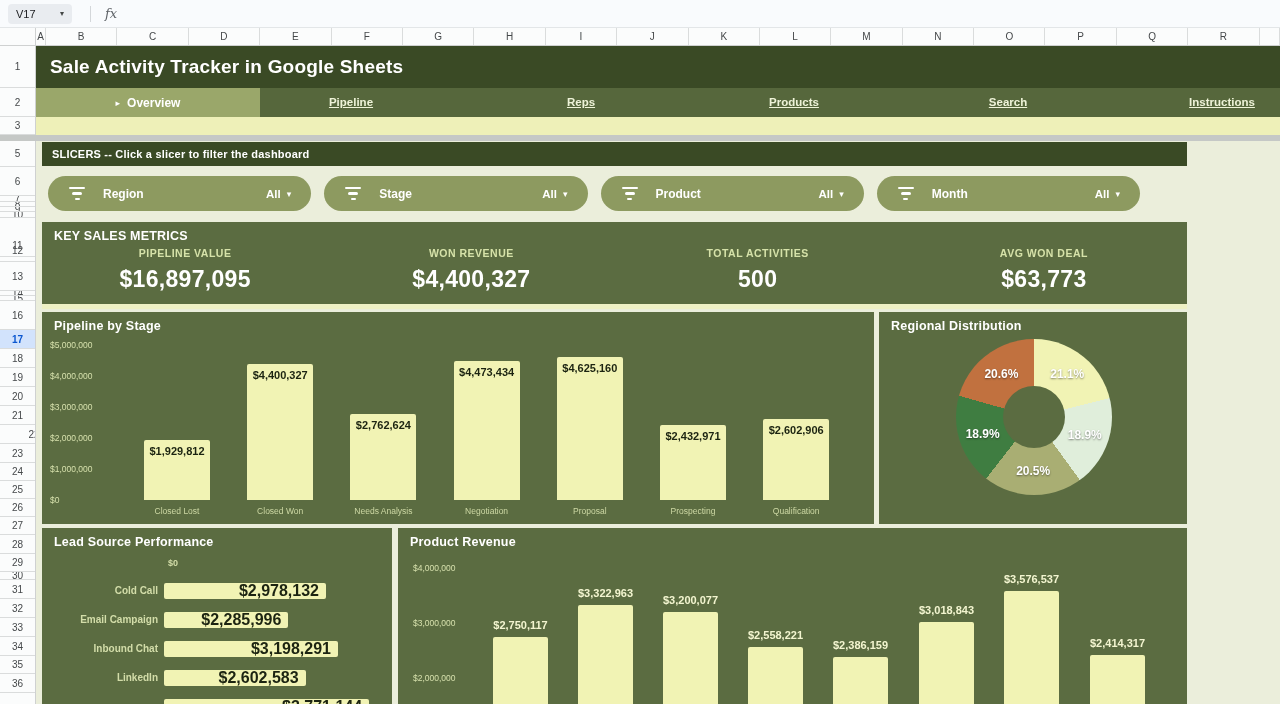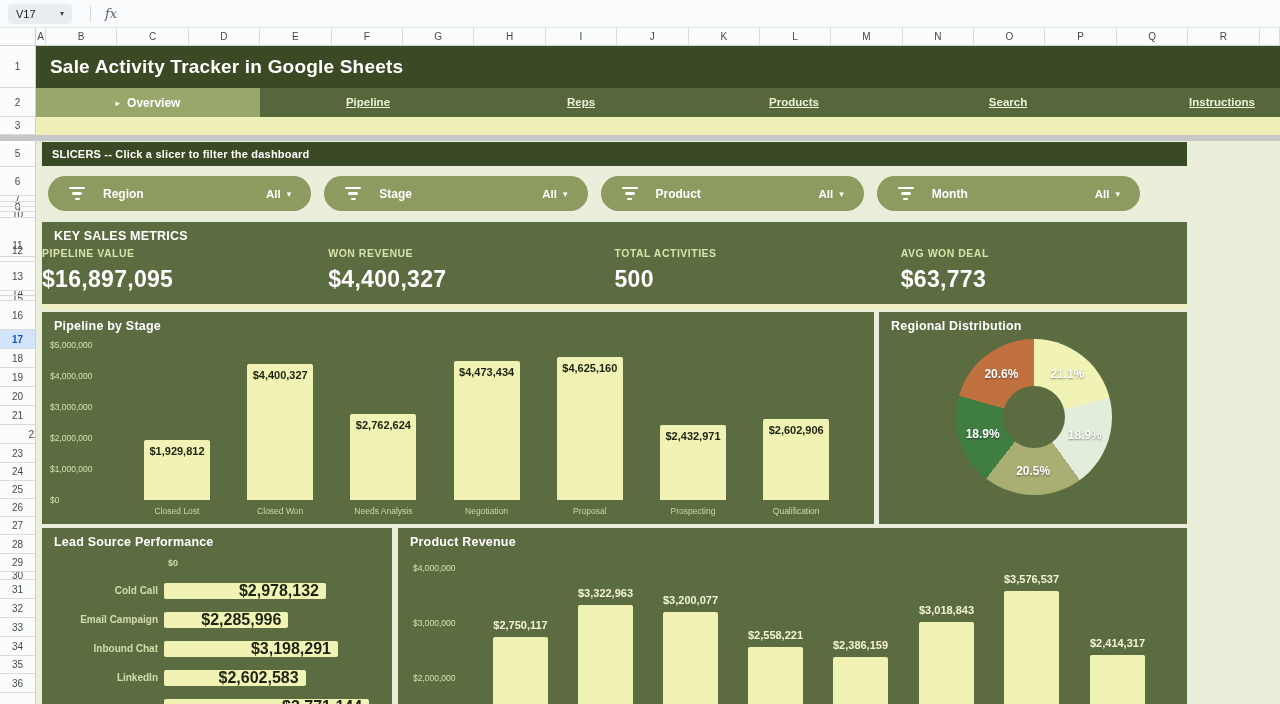--- a/index.html
+++ b/index.html
@@ -38,21 +38,21 @@
 .fico{display:flex;flex-direction:column;align-items:center;gap:3px;width:18px}
 .fico i{display:block;height:2.5px;background:#fff;border-radius:2px}
 .fico i:nth-child(1){width:16px}.fico i:nth-child(2){width:10px}.fico i:nth-child(3){width:5px}
 .pill .plabel2{margin-left:17px;font-size:12px;font-weight:700;color:#fff}
 .pill .pval{margin-left:auto;display:flex;align-items:center;gap:6px;font-size:11.5px;font-weight:700;color:#fff}
 .pill .caret{font-size:9px}
 .panel{position:absolute;background:#5b6c41;overflow:hidden}
 .metrics{left:6px;top:176px;width:1145px;height:82px}
 .ptitle{position:absolute;left:12px;top:7px;font-size:12.5px;font-weight:700;color:#fff;letter-spacing:.2px;white-space:nowrap}
 .mcards{position:absolute;left:0;right:0;top:25px;display:flex}
-.mcard{flex:1;}
+.mcard{flex:1;text-align:center}
 .mlabel{font-size:10.5px;font-weight:700;color:#d6e2a9;letter-spacing:.5px}
 .mvalue{font-size:23px;font-weight:700;color:#fff;margin-top:7px;letter-spacing:.3px}
 .ystrip{position:absolute;left:6px;top:258px;width:1145px;height:5px;background:#eef0c4}
 .chart-pipe{left:6px;top:266px;width:832px;height:212px}
 .chart-region{left:843px;top:266px;width:308px;height:212px}
 .chart-lead{left:6px;top:482px;width:350px;height:210px}
 .chart-prod{left:362px;top:482px;width:789px;height:210px}
 .ytick{position:absolute;left:8px;font-size:8.5px;color:#d6e0ac;transform:translateY(-50%);white-space:nowrap}
 .vbar{position:absolute;background:#f1f3b4;border-radius:2px 2px 0 0}
 .vlabel{position:absolute;font-size:11px;font-weight:700;color:#1c2411;transform:translateX(-50%);white-space:nowrap}
@@ -147,21 +147,21 @@
   <div class="stage">
     <div class="banner">
       <span>Sale Activity Tracker in Google Sheets</span>
     </div>
 
     <div class="tabbar">
       <div class="tab-active">
         <span class="mk">▸</span>
         <span class="lb">Overview</span>
       </div>
-    <div class="tablink" style="left: 332px;">Pipeline</div>
+    <div class="tablink" style="left: 315px;">Pipeline</div>
         <div class="tablink" style="left: 545px;">Reps</div>
         <div class="tablink" style="left: 758px;">Products</div>
         <div class="tablink" style="left: 972px;">Search</div>
         <div class="tablink" style="left: 1186px;">Instructions</div>
       </div>
 
     <div class="row3"></div>
     <div class="dashbg"></div>
 
     <div class="slicerbar">

